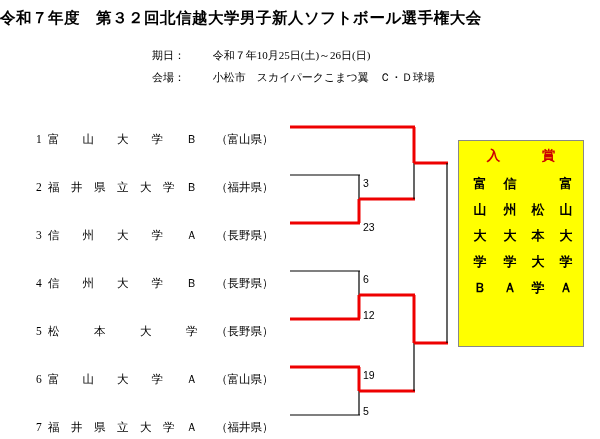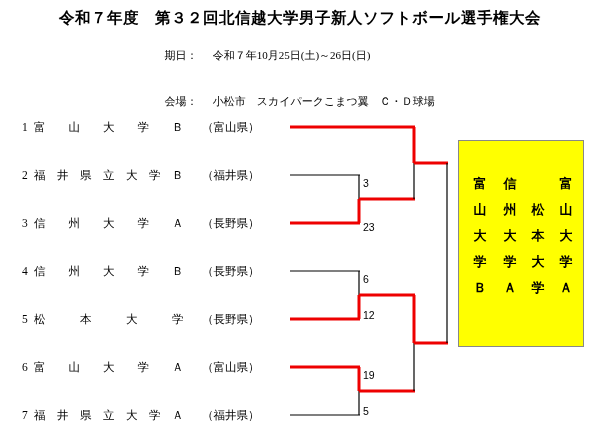--- a/index.html
+++ b/index.html
@@ -14,45 +14,45 @@
     font-family: "Liberation Serif", "DejaVu Serif", serif;
     color: #000000;
     overflow: hidden;
   }
 
   .title {
     position: absolute;
     top: 8px;
     left: 0;
     width: 600px;
-    text-align: center;
     font-size: 15.5px;
     font-weight: bold;
     letter-spacing: 0.5px;
     white-space: nowrap;
   }
   .subline {
     position: absolute;
     font-size: 11px;
     white-space: nowrap;
   }
   .subline-1 { top: 48px; left: 152px; }
-  .subline-2 { top: 70px; left: 152px; margin-top: 24px; }
-  .sub-label { display: inline-block; width: 58px; text-align: center; }
+  .subline-2 { top: 70px; left: 152px; }
+  .sub-label { display: inline-block; width: 58px; }
   .sub-value { display: inline-block; }
 
   
   .team {
     position: absolute;
-    left: 22px;
+    left: 36px;
     width: 268px;
     font-size: 11.5px;
     white-space: nowrap;
     height: 14px;
     line-height: 14px;
+    margin-top: 12px;
   }
   .team .num { display: inline-block; width: 12px; }
   .team .nm  { display: inline-block; width: 168px; letter-spacing: 0; }
   .team .pref{ display: inline-block; }
 
   
   .bracket {
     position: absolute;
     left: 0; top: 0;
     width: 600px; height: 439px;
@@ -174,20 +174,21 @@
 </svg>
 
 <div class="score" style="left:363px; top:178px;">3</div>
 <div class="score" style="left:363px; top:222px;">23</div>
 <div class="score" style="left:363px; top:274px;">6</div>
 <div class="score" style="left:363px; top:310px;">12</div>
 <div class="score" style="left:363px; top:370px;text-align:center;">19</div>
 <div class="score" style="left:363px; top:406px;">5</div>
 
 <div class="prize-box">
+  <div class="prize-head">入　賞</div>
 
   <div class="prize-col col-1">
     <span>富</span>
     <span>山</span>
     <span>大</span>
     <span>学</span>
     <span>Ｂ</span>
   </div>
 
   <div class="prize-col col-2">

